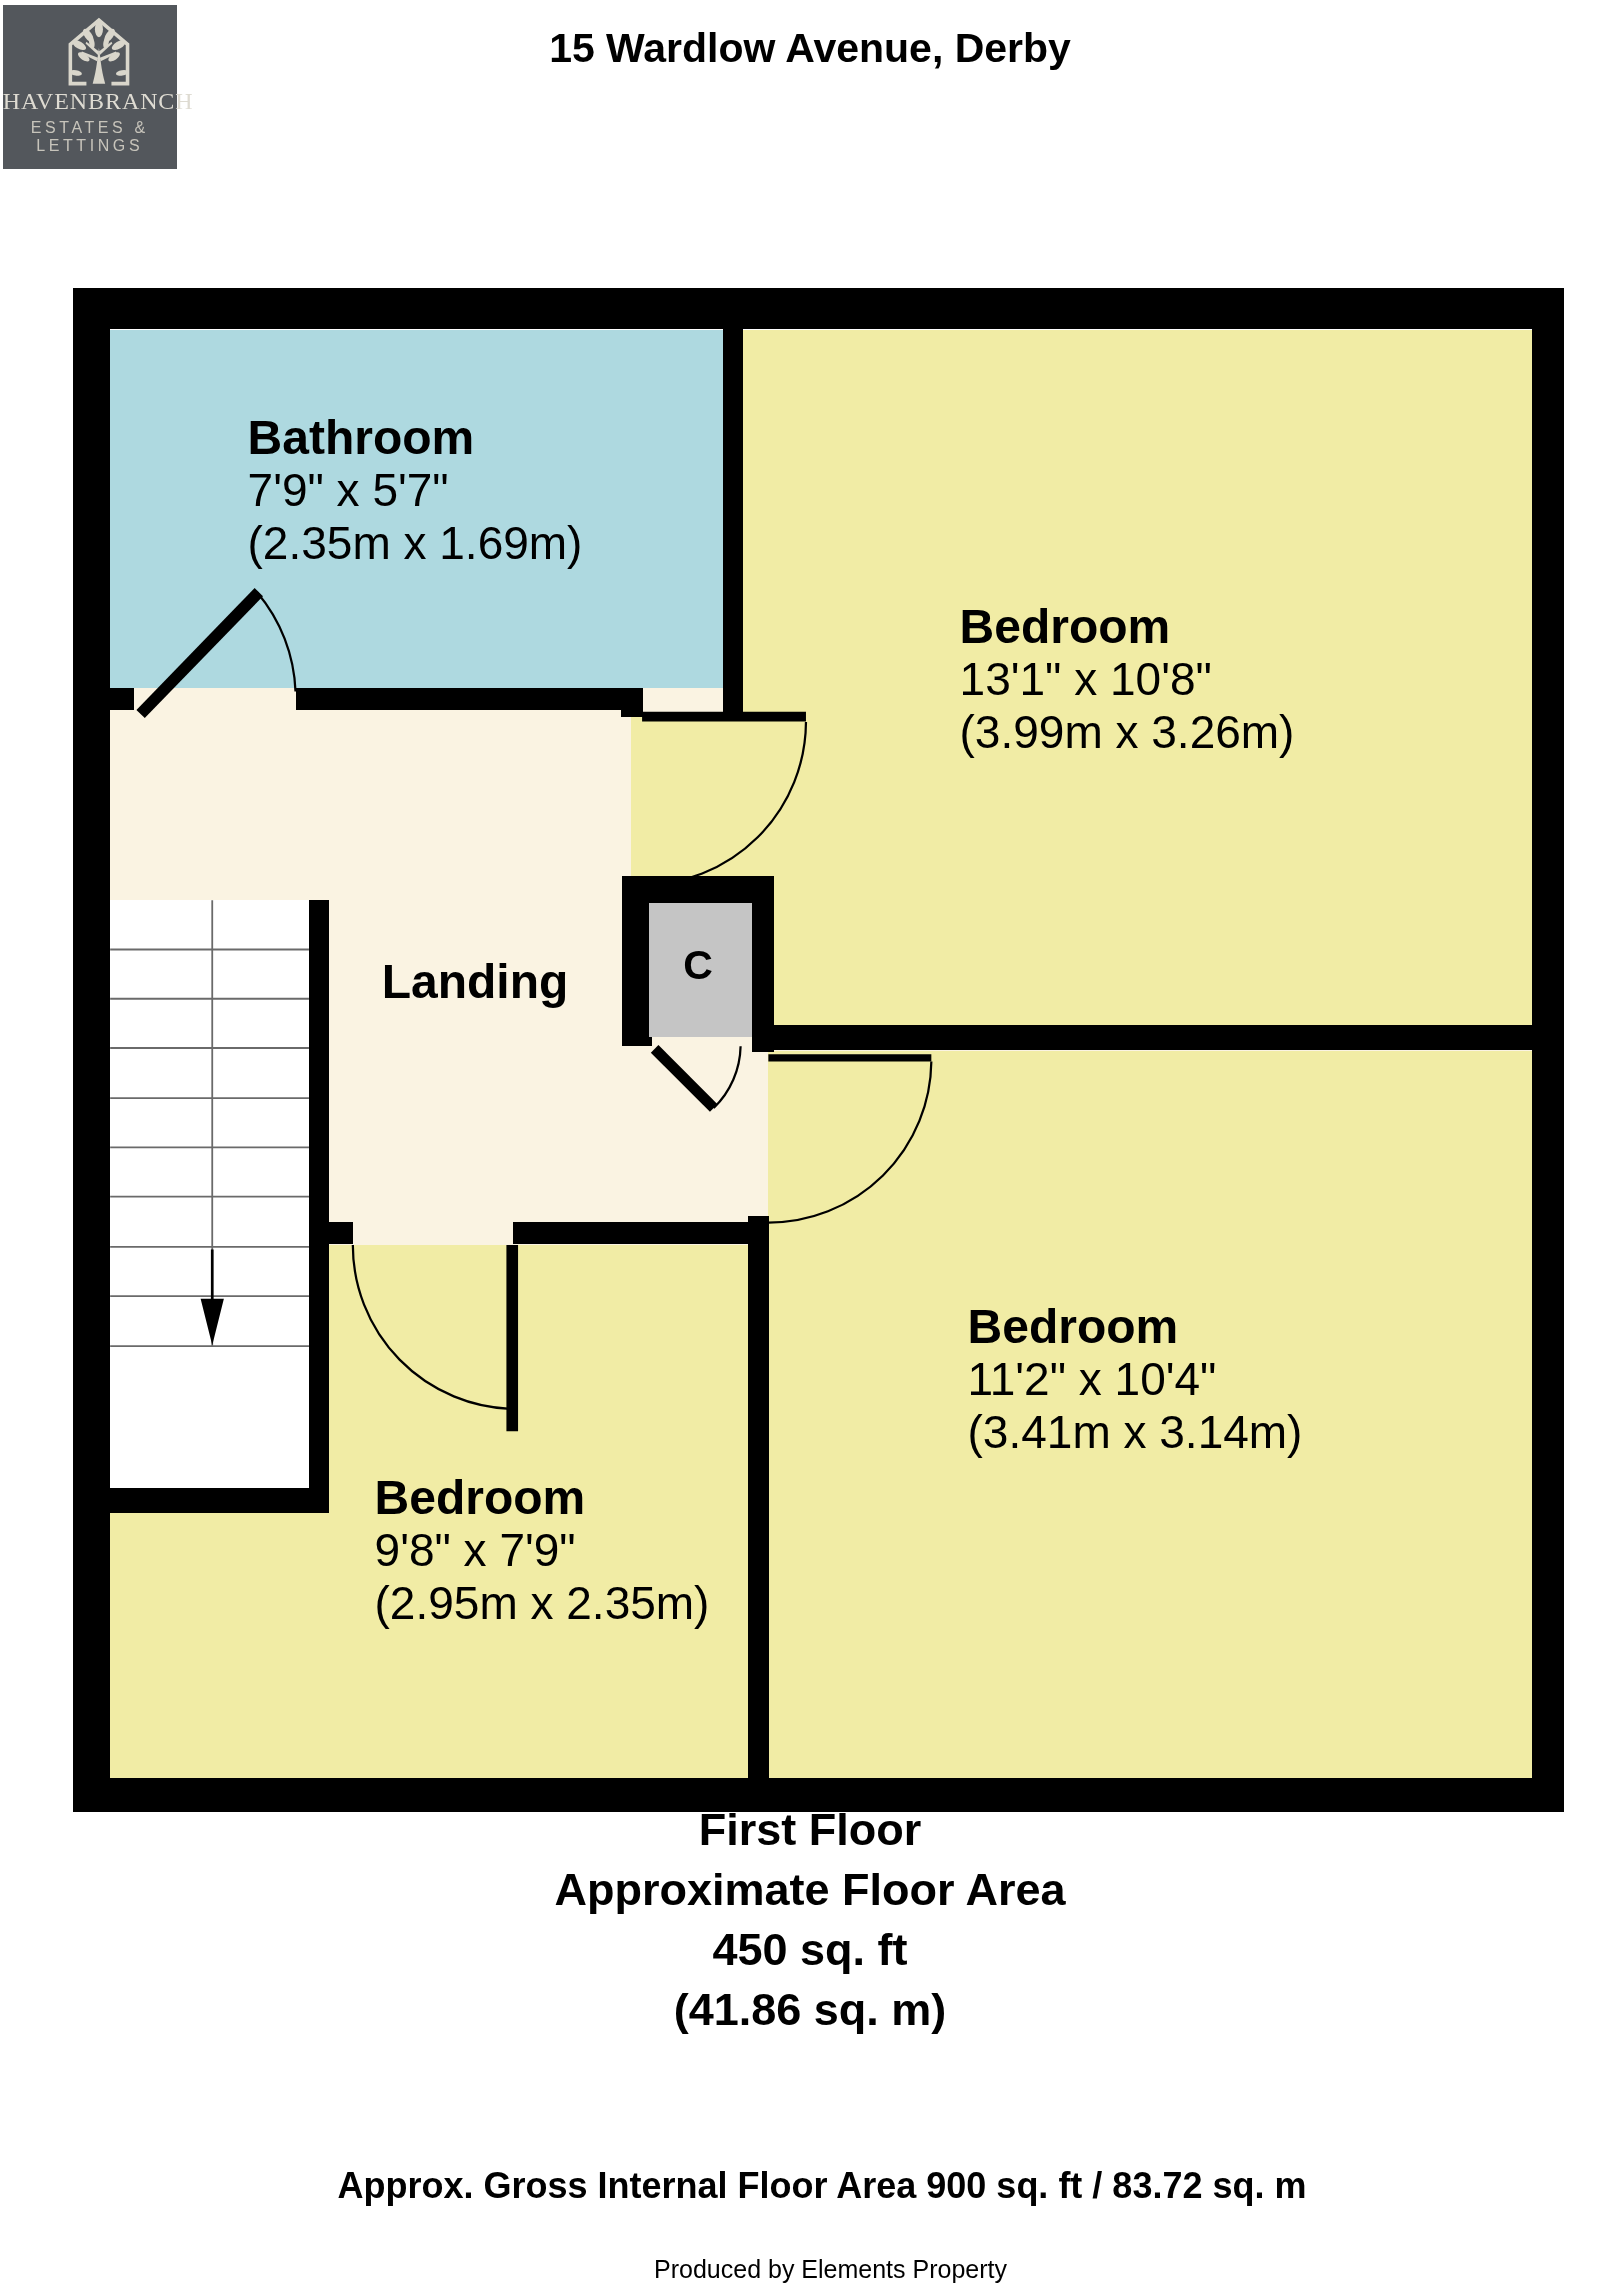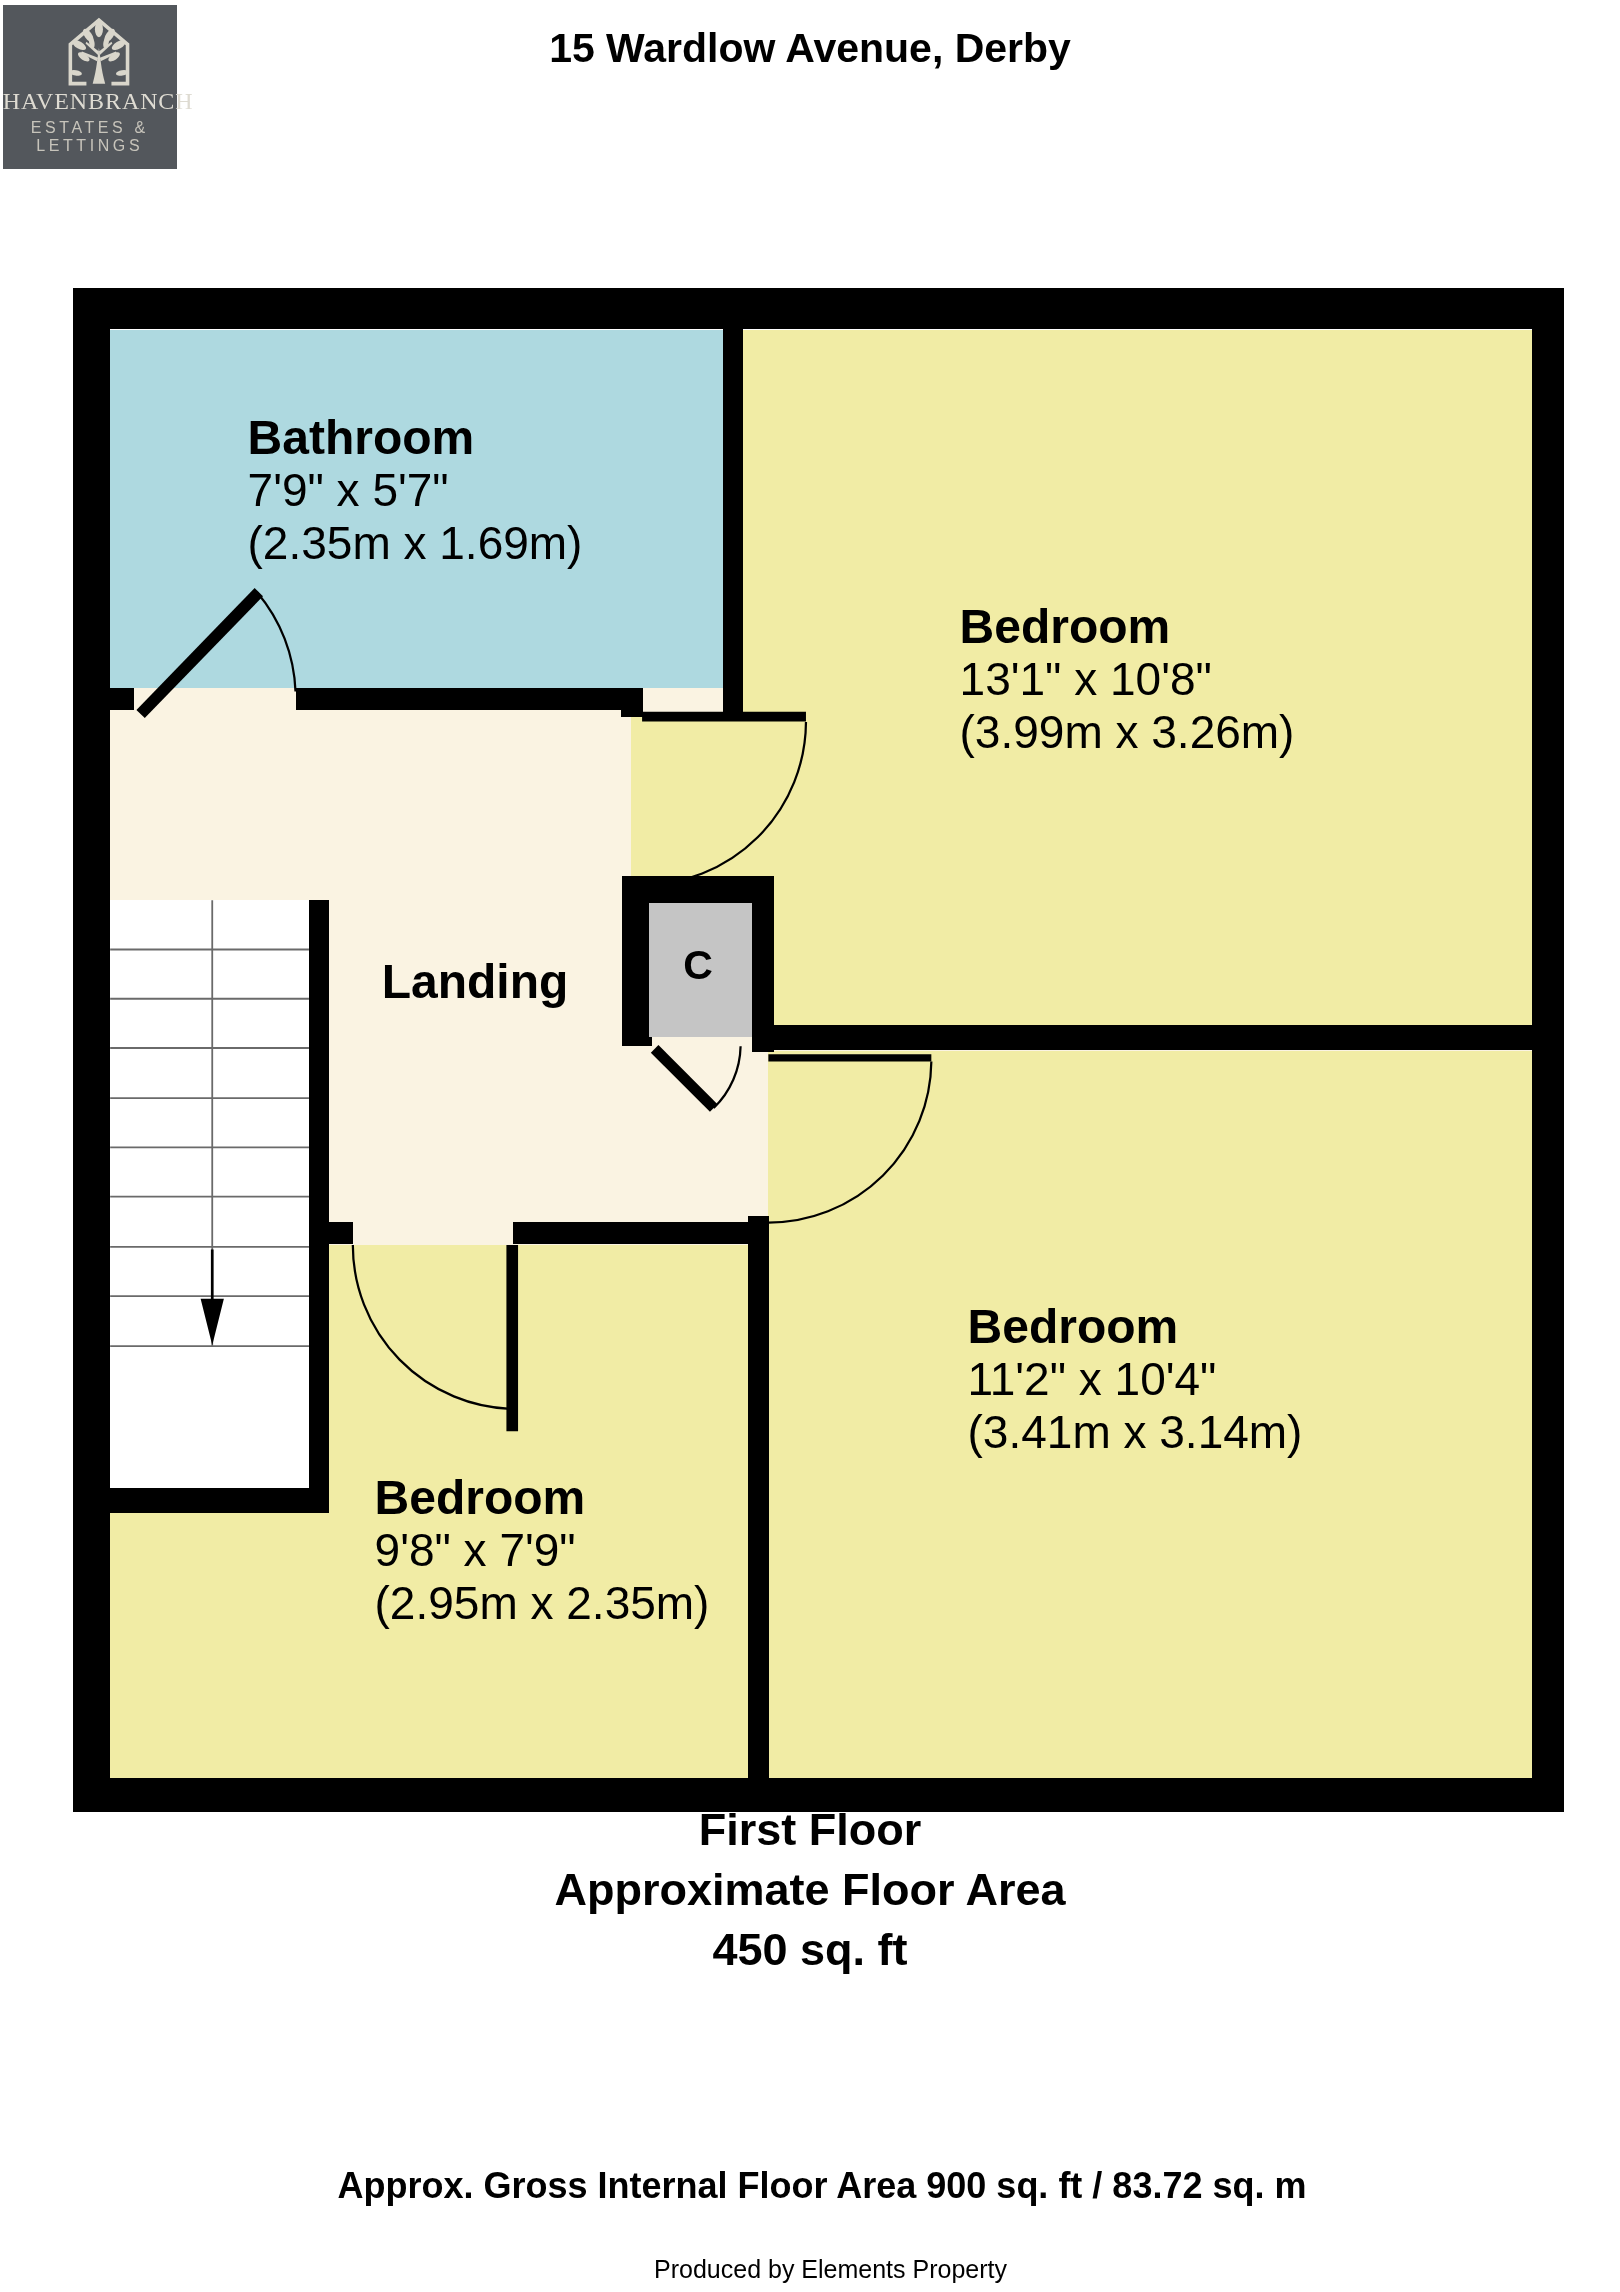--- a/index.html
+++ b/index.html
@@ -195,19 +195,20 @@
       <div class="single-label">Landing</div>
     </div>
 
     <div id="cupboard-label">C</div>
   </div>
 
   <div id="summary">
     <div>First Floor</div>
     <div>Approximate Floor Area</div>
     <div>450 sq. ft</div>
+    <div>(41.86 sq. m)</div>
   </div>
 
   <div id="gross-area">Approx. Gross Internal Floor Area 900 sq. ft / 83.72 sq. m</div>
   <div id="produced-by">Produced by Elements Property</div>
 
 </div>
 
 
 </body></html>

